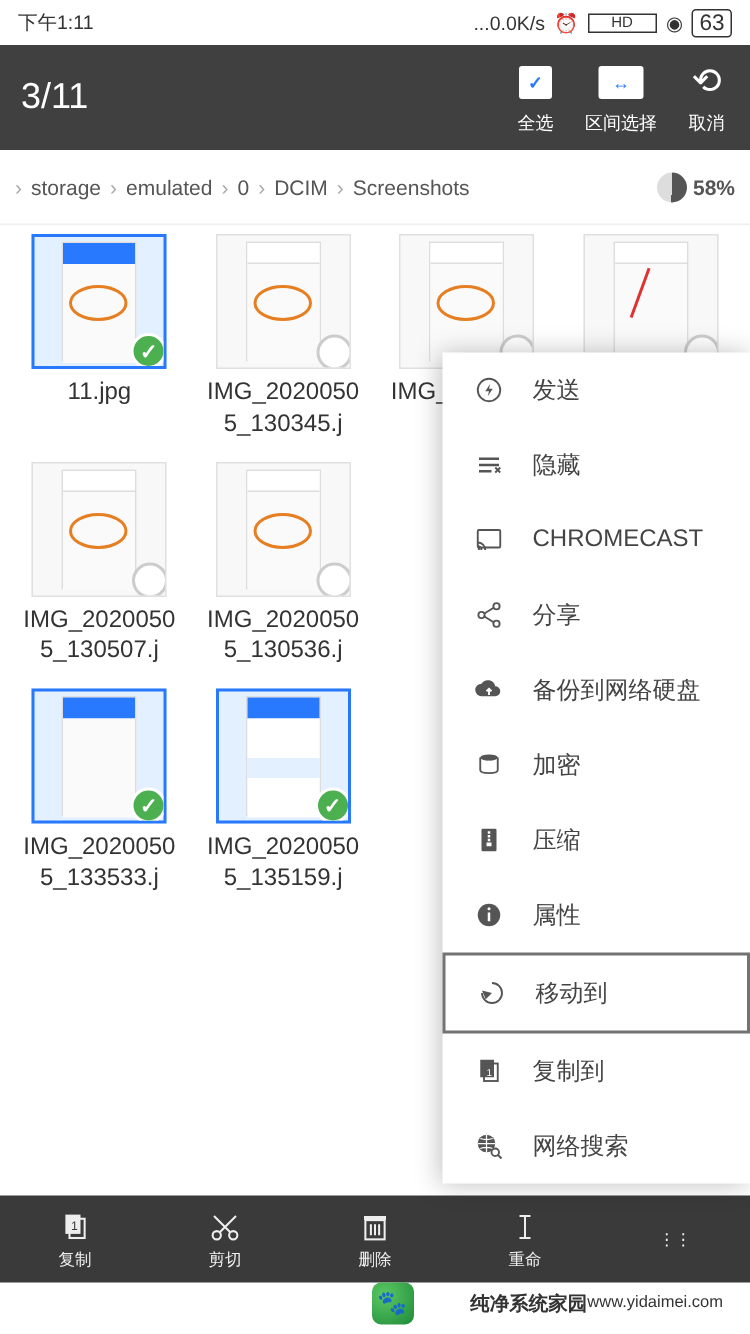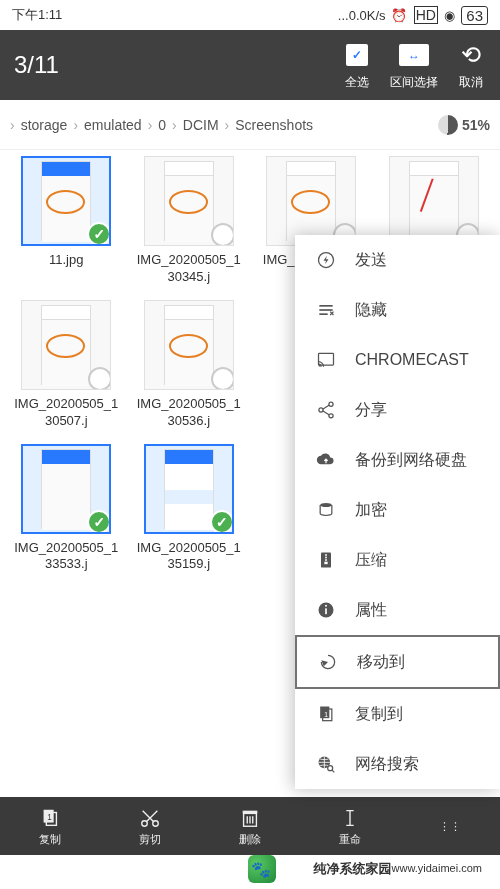--- a/index.html
+++ b/index.html
@@ -28,21 +28,21 @@
 .thumb.selected { border: 2px solid #2979ff; background: #e3f0ff; }
 .mini-phone { width: 50px; height: 80px; background: #fff; border: 1px solid #ddd; position: relative; }
 .mini-phone .mini-header { height: 14px; background: #2979ff; }
 .mini-phone .mini-body { height: 66px; background: #fafafa; }
 .mini-phone.orange .mini-body::after { content: ''; position: absolute; width: 35px; height: 20px; border: 2px solid #e67e22; border-radius: 50%; top: 28px; left: 4px; }
 .mini-phone.red .mini-body::after { content: ''; position: absolute; width: 25px; height: 35px; border-left: 2px solid #d33; top: 20px; left: 15px; transform: rotate(20deg); }
 .mini-phone.blue-icons .mini-body { background: linear-gradient(#fff 40%, #e3f0ff 40% 60%, #fff 60%); }
 .mini-phone.orange-text .mini-body::after { content: ''; position: absolute; width: 20px; height: 15px; color: #e67e22; font-size: 18px; top: 30px; left: 5px; }
 .circle-check { position: absolute; right: -2px; bottom: -2px; width: 24px; height: 24px; border-radius: 50%; background: #4caf50; border: 2px solid #fff; display: flex; align-items: center; justify-content: center; color: #fff; font-size: 14px; font-weight: bold; }
 .circle-empty { position: absolute; right: -2px; bottom: -2px; width: 24px; height: 24px; border-radius: 50%; background: #fff; border: 2px solid #ccc; }
-.filename { font-size: 13px; color: #333; text-align: center; margin-top: 6px; word-break: break-all; line-height: 1.3; max-width: 110px; }
+.filename { font-size: 16px; color: #333; text-align: center; margin-top: 6px; word-break: break-all; line-height: 1.3; max-width: 110px; }
 
 .overlay-menu { position: absolute; right: 0; top: 235px; width: 205px; background: #fff; box-shadow: -2px 0 16px rgba(0,0,0,0.25); z-index: 10; }
 .menu-item { display: flex; align-items: center; gap: 18px; padding: 14px 20px; font-size: 16px; color: #444; }
 .menu-item .mi-icon { width: 22px; height: 22px; display: flex; align-items: center; justify-content: center; color: #555; flex-shrink: 0; }
 .menu-item.highlighted { border: 2px solid #737373; }
 
 .bottom-bar { position: absolute; bottom: 34px; left: 0; right: 0; height: 58px; background: #3a3a3a; display: flex; justify-content: space-around; align-items: center; z-index: 2; }
 .bottom-action { display: flex; flex-direction: column; align-items: center; gap: 2px; color: #eee; font-size: 11px; }
 .bottom-icon { width: 24px; height: 24px; display: flex; align-items: center; justify-content: center; }
 
@@ -53,21 +53,21 @@
 .wm-text .main { font-weight: bold; font-size: 13px; }
 </style>
 </head>
 <body>
 
 <div class="status-bar">
   <span>下午1:11</span>
   <div class="status-right">
     <span>...0.0K/s</span>
     <span>⏰</span>
-    <span style="font-size:14px;border:1px solid #333;padding:0 1px;">HD</span>
+    <span style="font-size:10px;border:1px solid #333;padding:0 15px;">HD</span>
     <span>◉</span>
     <span class="battery-pill">63</span>
   </div>
 </div>
 
 <div class="top-bar">
   <div class="selection-count">3/11</div>
   <div class="top-actions">
     <div class="top-action">
       <div class="top-icon-box">
@@ -96,21 +96,21 @@
   <span class="chev">›</span>
   <span>emulated</span>
   <span class="chev">›</span>
   <span>0</span>
   <span class="chev">›</span>
   <span>DCIM</span>
   <span class="chev">›</span>
   <span>Screenshots</span>
   <div class="storage-badge" style="margin-left:auto;">
     <div class="pie"></div>
-    <b>51%</b>
+    <b>58%</b>
   </div>
 </div>
 
 <div class="grid">
   <div class="cell">
     <div class="thumb selected">
         <div class="mini-phone orange">
           <div class="mini-header"></div>
           <div class="mini-body"></div>
         </div>

